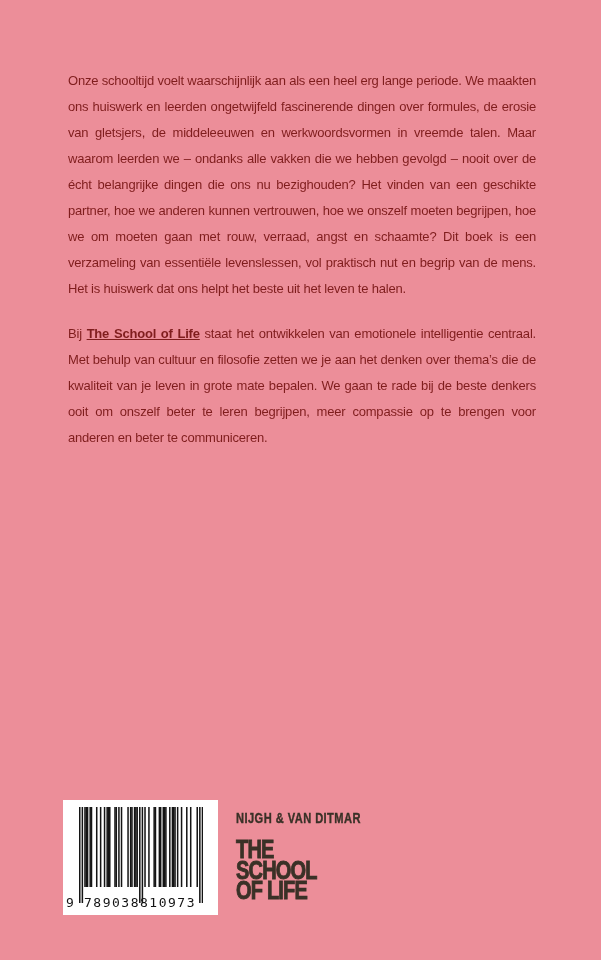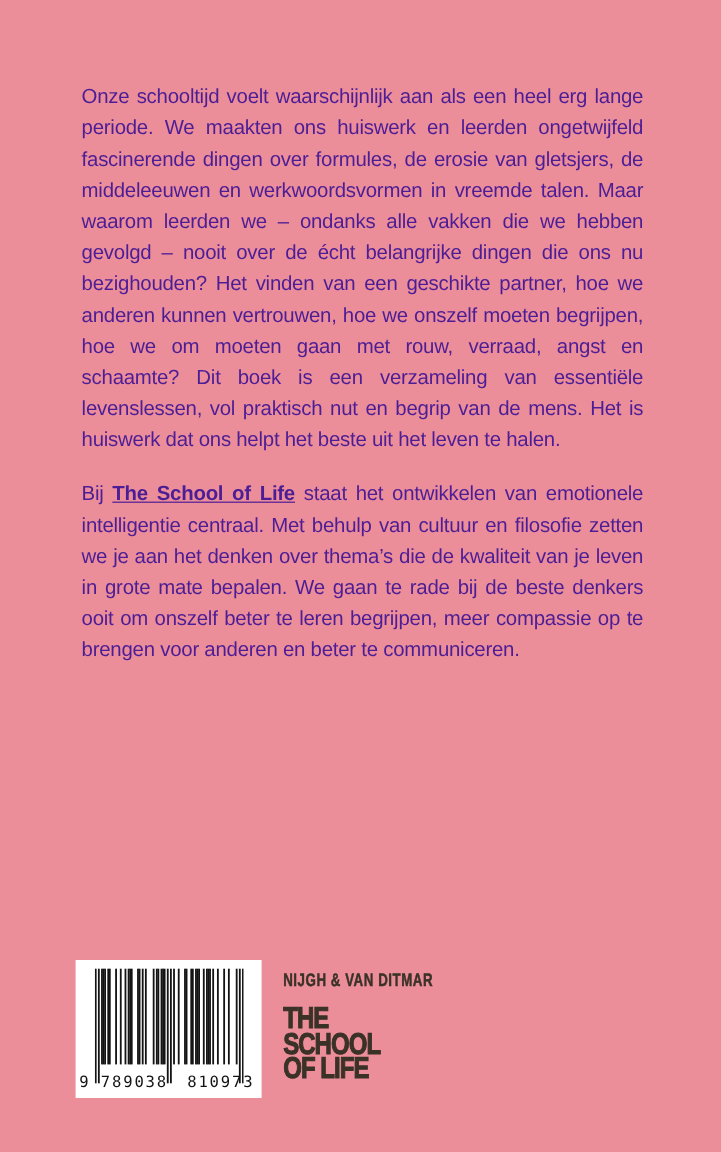--- a/index.html
+++ b/index.html
@@ -13,22 +13,22 @@
     height: 960px;
     background: #ec8e99;
     overflow: hidden;
     font-family: "Liberation Sans", sans-serif;
   }
   .blurb {
     position: absolute;
     left: 68px;
     top: 68px;
     width: 468px;
-    color: #4c1d95;
-    font-size: 17px;
+    color: #7f1d1d;
+    font-size: 13px;
     line-height: 26px;
     letter-spacing: -0.2px;
     text-align: justify;
   }
   .blurb p { margin: 0; }
   .blurb p + p { margin-top: 19px; }
   .blurb strong { font-weight: bold; text-decoration: underline; }
 
   
   .barcode-box {
@@ -47,21 +47,21 @@
   .bc-digit {
     position: absolute;
     bottom: 6px;
     color: #141414;
     font-family: "DejaVu Sans Mono", monospace;
     font-size: 13px;
     line-height: 13px;
   }
   .bc-lead { left: 3px; }
   .bc-g1 { left: 21px; width: 55px; text-align: center; letter-spacing: 1.5px; }
-  .bc-g2 { left: 93px; width: 56px; text-align: center; letter-spacing: 1.5px; }
+  .bc-g2 { left: 77px; width: 56px; text-align: center; letter-spacing: 1.5px; }
 
   
   .publisher {
     position: absolute;
     left: 236px;
     top: 809px;
     color: #3a3127;
     font-weight: bold;
     font-size: 15px;
     letter-spacing: 0.6px;

